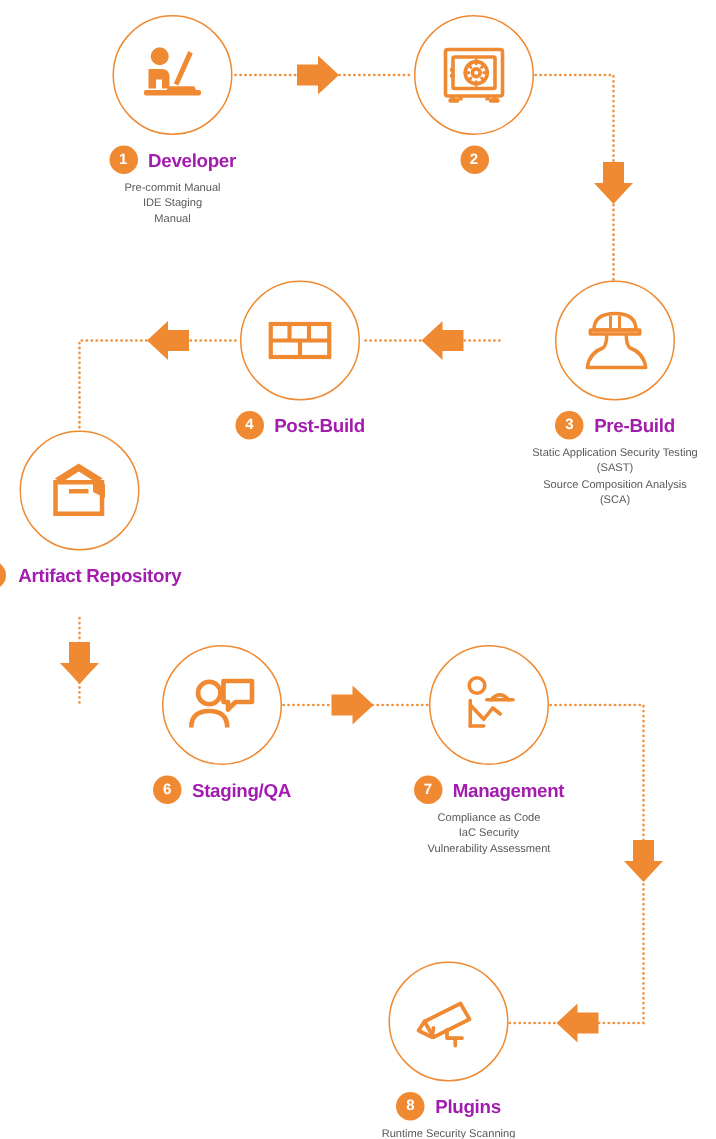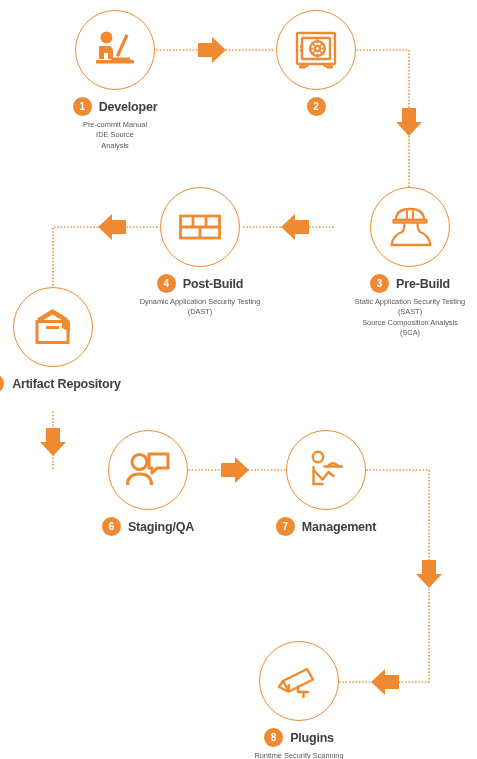--- a/index.html
+++ b/index.html
@@ -56,21 +56,21 @@
     background:#F08A32;
     color:#ffffff;
     font-size:10px;
     font-weight:bold;
     line-height:19px;
     text-align:center;
   }
   .ntitle{
     font-size:12.5px;
     font-weight:bold;
-    color:#404040;
+    color:#a21caf;
     letter-spacing:-.2px;
     white-space:nowrap;
   }
   .ntitle.wrap{white-space:normal;line-height:14px;text-align:center;}
   .caption{
     margin-top:4px;
     font-size:7.4px;
     line-height:10.4px;
     color:#58585a;
   }
@@ -148,22 +148,22 @@
           <rect x="7" y="36" width="38" height="3.6" rx="1.2"></rect>
         </g>
       </svg>
     </div>
     <div class="titlerow">
       <span class="badge">1</span>
       <span class="ntitle">Developer</span>
     </div>
     <div class="caption">
       <div>Pre-commit Manual</div>
-      <div>IDE Source</div>
-      <div>Analysis</div>
+      <div>IDE Staging</div>
+      <div>Manual</div>
     </div>
   </div>
 
   <div class="node" id="node-scm">
     <div class="circle">
       <svg width="52" height="52" viewBox="0 0 52 52">
         <g fill="none" stroke="#F08A32" stroke-width="2.4">
           <rect x="7" y="9" width="38" height="31" rx="1.5"></rect>
           <rect x="12" y="14" width="28" height="21" rx="1"></rect>
           <circle cx="27.5" cy="24.5" r="7.4"></circle>
@@ -216,24 +216,20 @@
           <rect x="6.5" y="15" width="39" height="22"></rect>
           <path d="M6.5 26 h39"></path>
           <path d="M19 15 v11 M32 15 v11 M26 26 v11"></path>
         </g>
       </svg>
     </div>
     <div class="titlerow">
       <span class="badge">4</span>
       <span class="ntitle">Post-Build</span>
     </div>
-    <div class="caption">
-      <div>Dynamic Application Security Testing</div>
-      <div>(DAST)</div>
-    </div>
   </div>
 
   <div class="node" id="node-artifact">
     <div class="circle">
       <svg width="52" height="52" viewBox="0 0 52 52">
         <g fill="#F08A32">
           <path d="M25.5 8 l16 10 -4.5 2.6 -11.5 -7.2 -11.5 7.2 -4.5 -2.6 z"></path>
         </g>
         <g fill="none" stroke="#F08A32" stroke-width="3">
           <path d="M10 20.5 h31 v21 h-31 z"></path>
@@ -274,20 +270,25 @@
           <path d="M14 26.5 l8.5 9 l6 -7.5 l5 4"></path>
           <path d="M27.5 22.5 q5.5 -6.5 11.5 0"></path>
           <path d="M24.5 22.5 h17.5"></path>
         </g>
       </svg>
     </div>
     <div class="titlerow">
       <span class="badge">7</span>
       <span class="ntitle">Management</span>
     </div>
+    <div class="caption">
+      <div>Compliance as Code</div>
+      <div>IaC Security</div>
+      <div>Vulnerability Assessment</div>
+    </div>
   </div>
 
   <div class="node" id="node-runtime">
     <div class="circle">
       <svg width="52" height="52" viewBox="0 0 52 52">
         <g fill="none" stroke="#F08A32" stroke-width="2.5" stroke-linejoin="round" stroke-linecap="round">
           <path d="M10 26 l24 -12 l6 10.5 l-24 12 z"></path>
           <path d="M10 26 l-4 6 l9 4.5 l1 -6.2"></path>
           <path d="M25 31.5 v5.5 h10"></path>
           <path d="M30.5 37 v5"></path>

